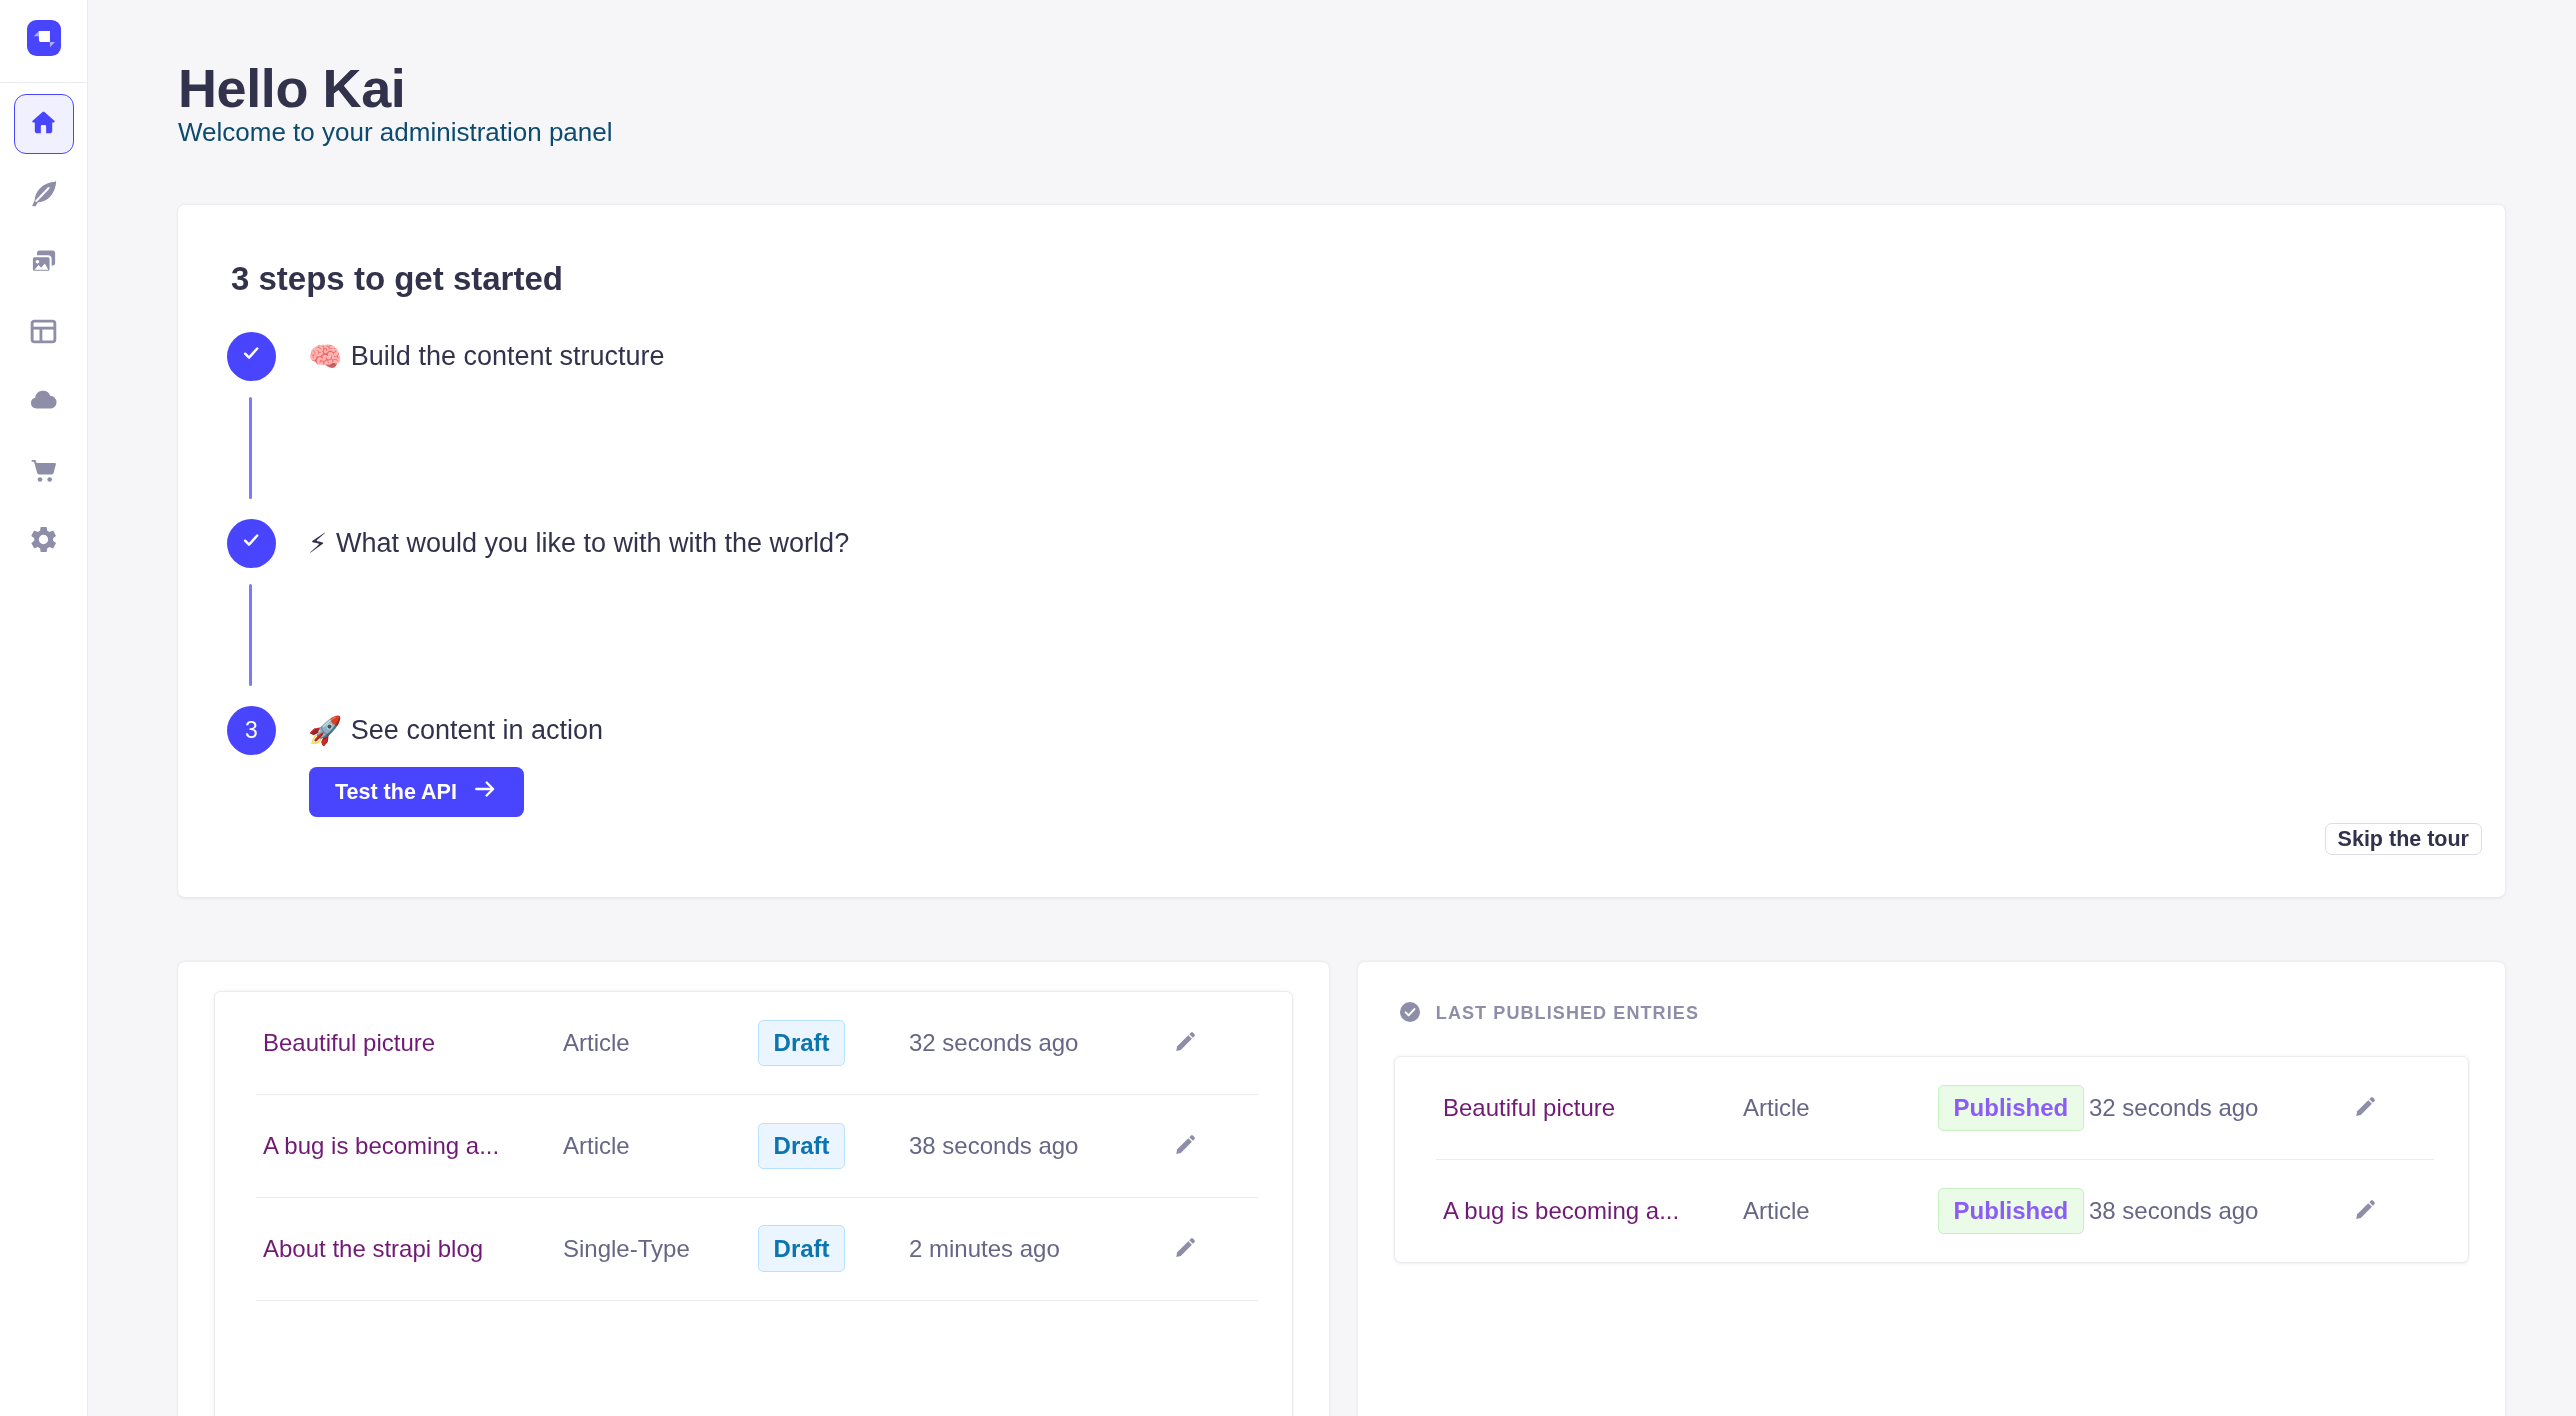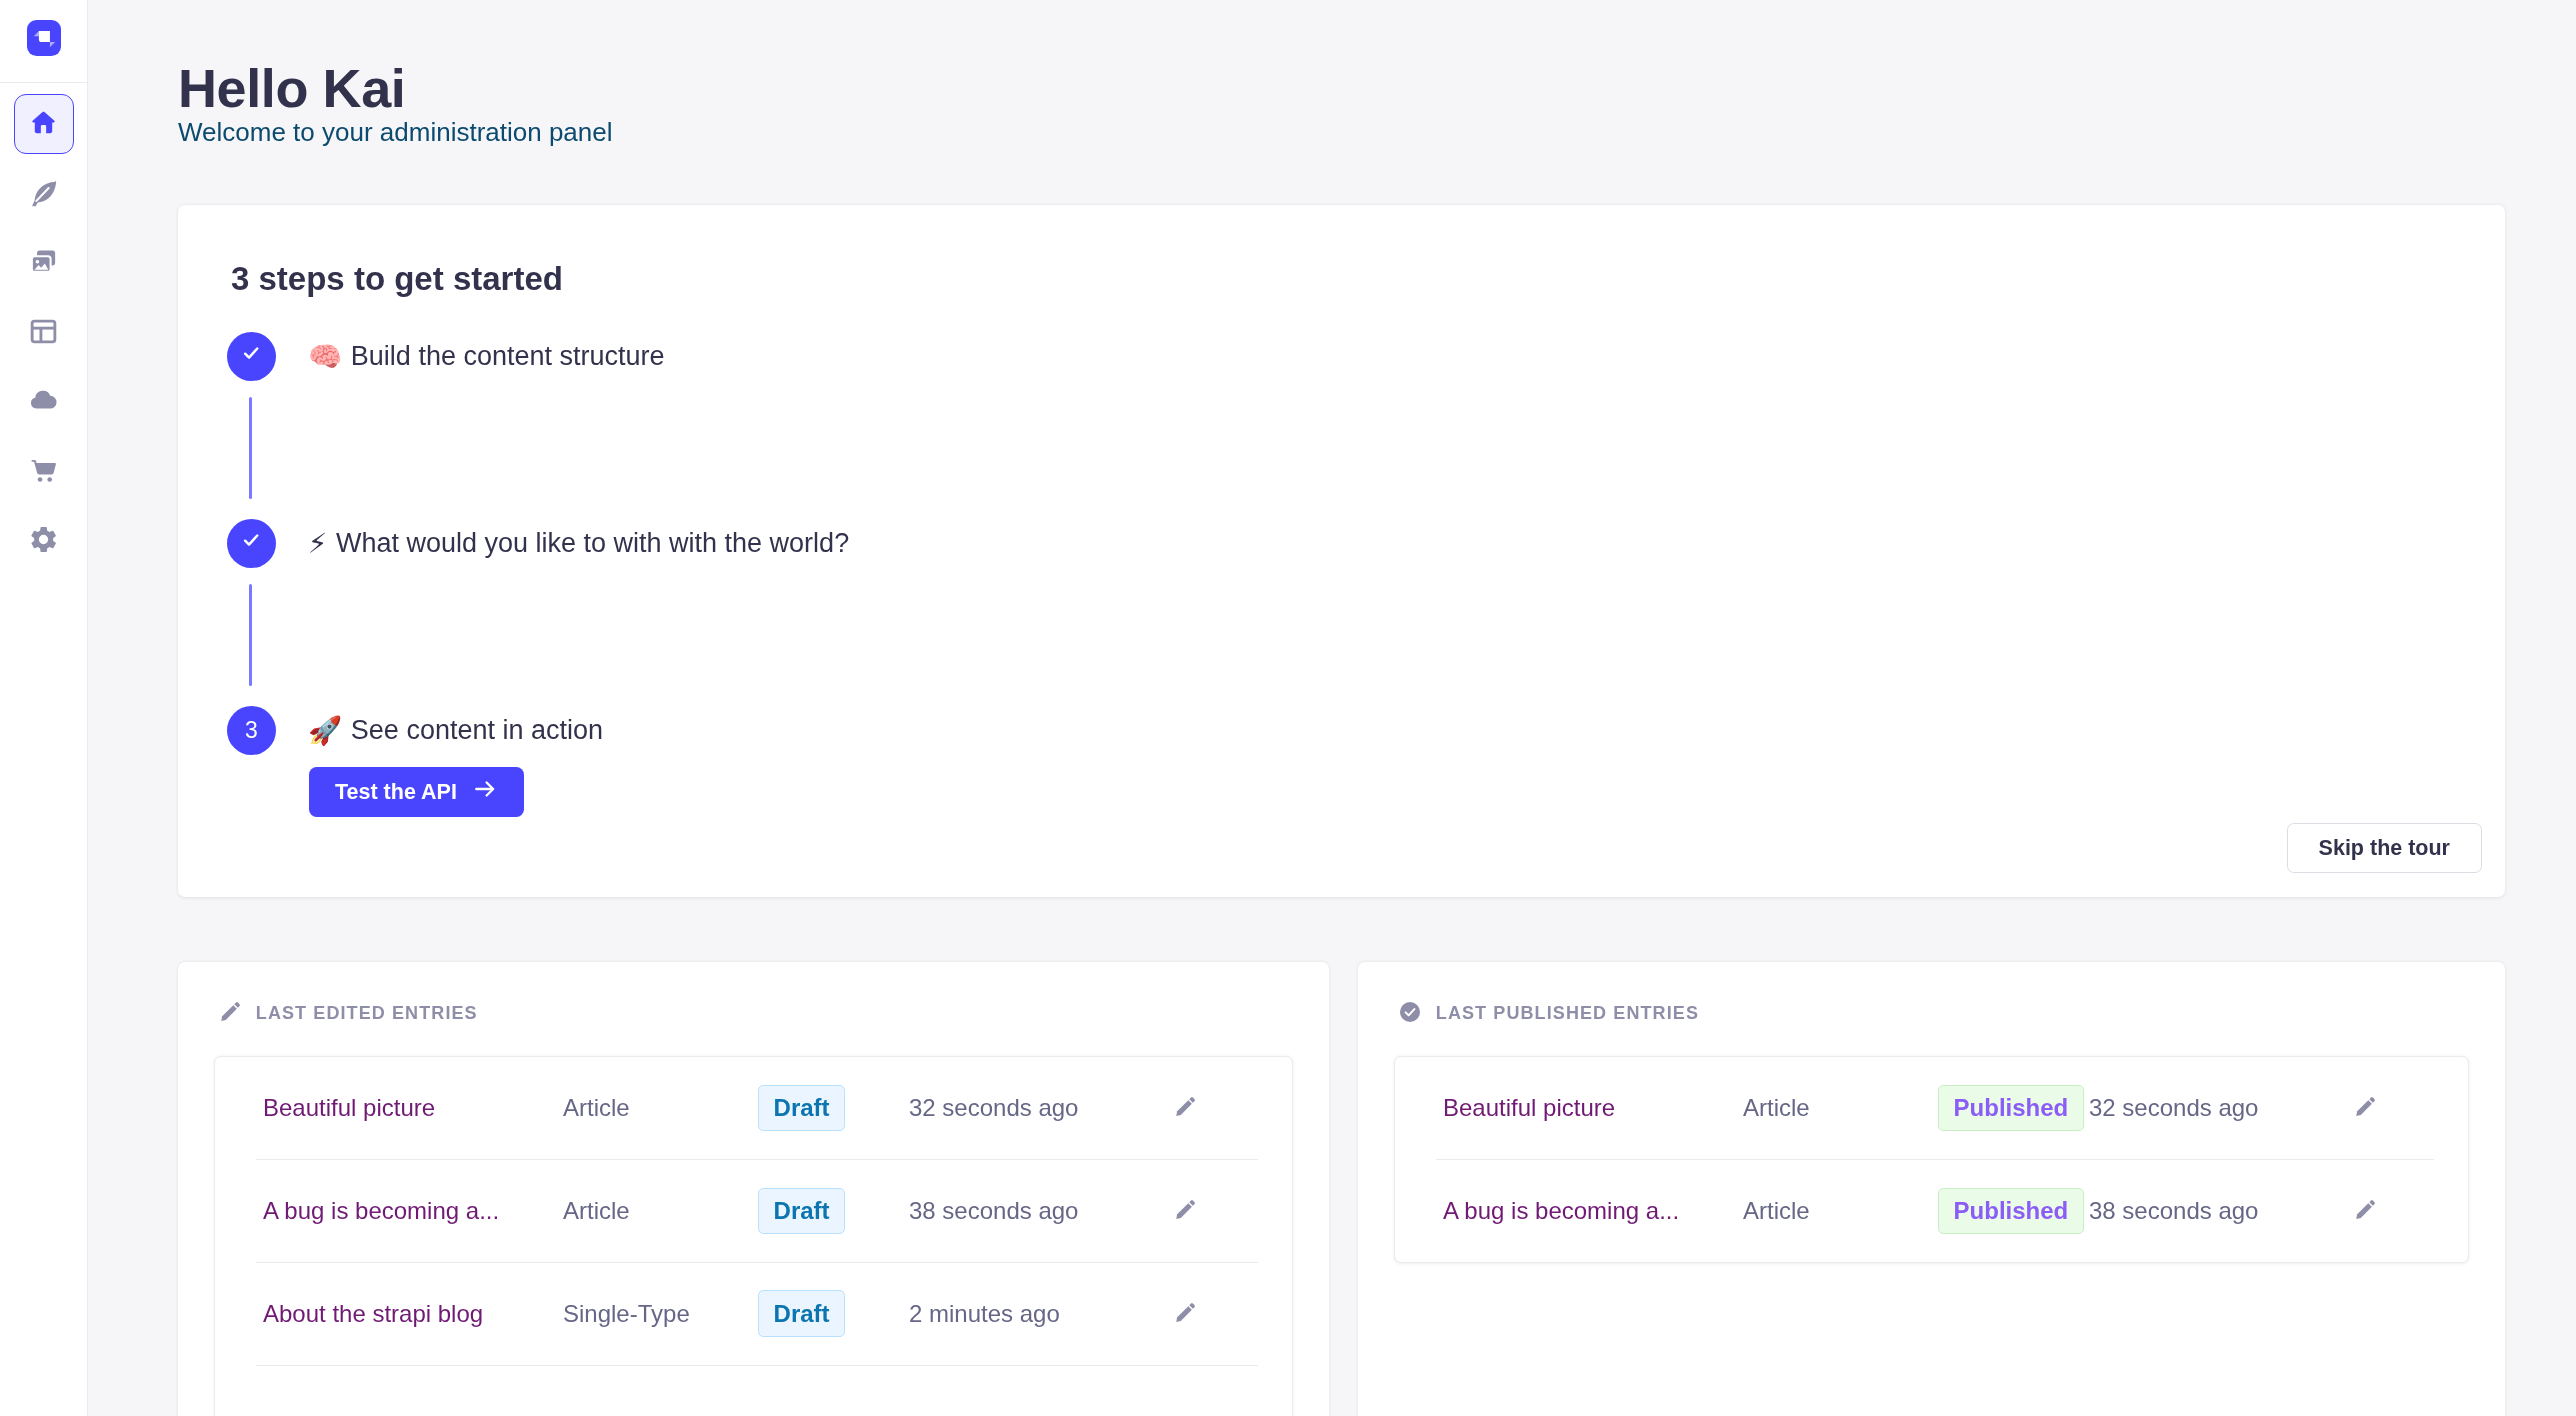--- a/index.html
+++ b/index.html
@@ -66,21 +66,21 @@
   .connector.c1 { top: 192px; }
   .connector.c2 { top: 379px; }
   .cta-btn {
     position: absolute; left: 131px; top: 562px; height: 50px; padding: 0 26px;
     background: #4945ff; color: #ffffff; border: none; border-radius: 7.7px;
     font-size: 21.5px; font-weight: 700; font-family: inherit;
     display: flex; align-items: center; gap: 15.5px; cursor: pointer;
   }
   .cta-btn svg { width: 26px; height: 26px; }
   .skip-btn {
-    position: absolute; right: 23px; top: 618px; height: 50px; padding: 0 31px;
+    position: absolute; right: 23px; top: 618px; height: 32px; padding: 0 12px;
     background: #ffffff; border: 0.9px solid #dcdce4; border-radius: 6.9px;
     font-size: 21.5px; font-weight: 700; color: #32324d; font-family: inherit; cursor: pointer;
   }
 
   
   .bottom-grid { display: flex; gap: 29px; margin-top: 65px; }
   .entries-card { width: 1151px; height: 602px; position: relative; overflow: hidden; }
   .entries-card.published { width: 1147px; }
   .card-header { display: flex; align-items: center; gap: 13.8px; margin: 38px 0 0 40px; color: #8e8ea9; }
   .card-header svg { width: 24px; height: 24px; flex-shrink: 0; }
@@ -247,29 +247,20 @@
             </svg>
         </span>
       </button>
 
       <button class="skip-btn">Skip the tour</button>
     </section>
 
     <div class="bottom-grid">
 
       <section class="card entries-card">
-        <div class="card-header">
-          <span>
-            <svg viewBox="0 0 24 24" width="24" height="24" fill="#8e8ea9">
-              <path d="M3.2 20.9l1-4.6L15.3 5.2l3.6 3.6L7.8 19.9l-4.6 1z"></path>
-              <path d="M16.3 4.2l1.5-1.5a1.6 1.6 0 0 1 2.3 0l1.3 1.3a1.6 1.6 0 0 1 0 2.3l-1.5 1.5-3.6-3.6z"></path>
-            </svg>
-          </span>
-          <span class="card-header-label">LAST EDITED ENTRIES</span>
-        </div>
         <div class="entries-table tall">
 
           <div class="entry-row">
             <span class="cell-title">Beautiful picture</span>
             <span class="cell-kind">Article</span>
             <span class="badge draft">Draft</span>
             <span class="cell-time">32 seconds ago</span>
             <button class="edit-btn">
               <span>
                 <svg viewBox="0 0 24 24" fill="currentColor">

